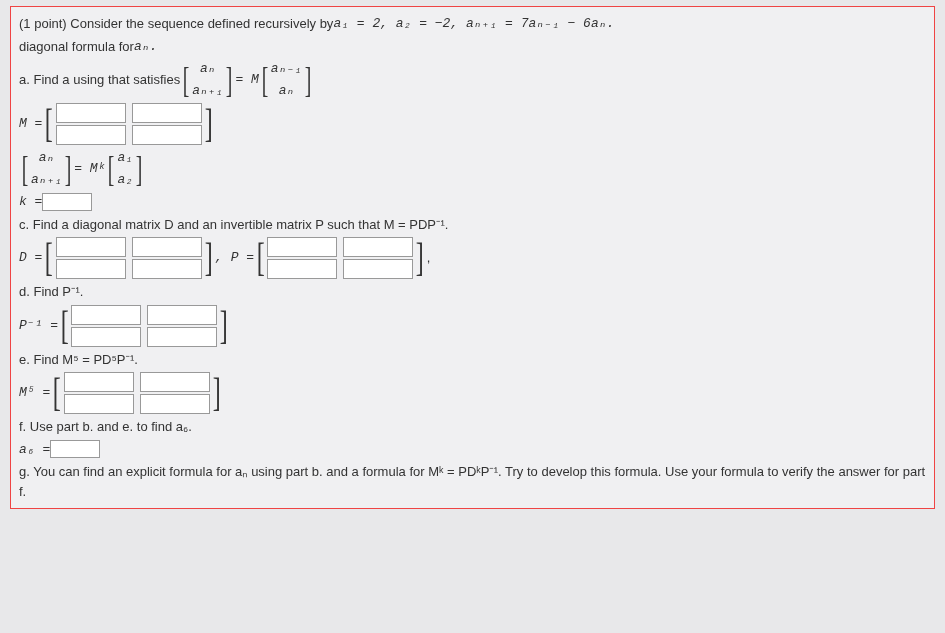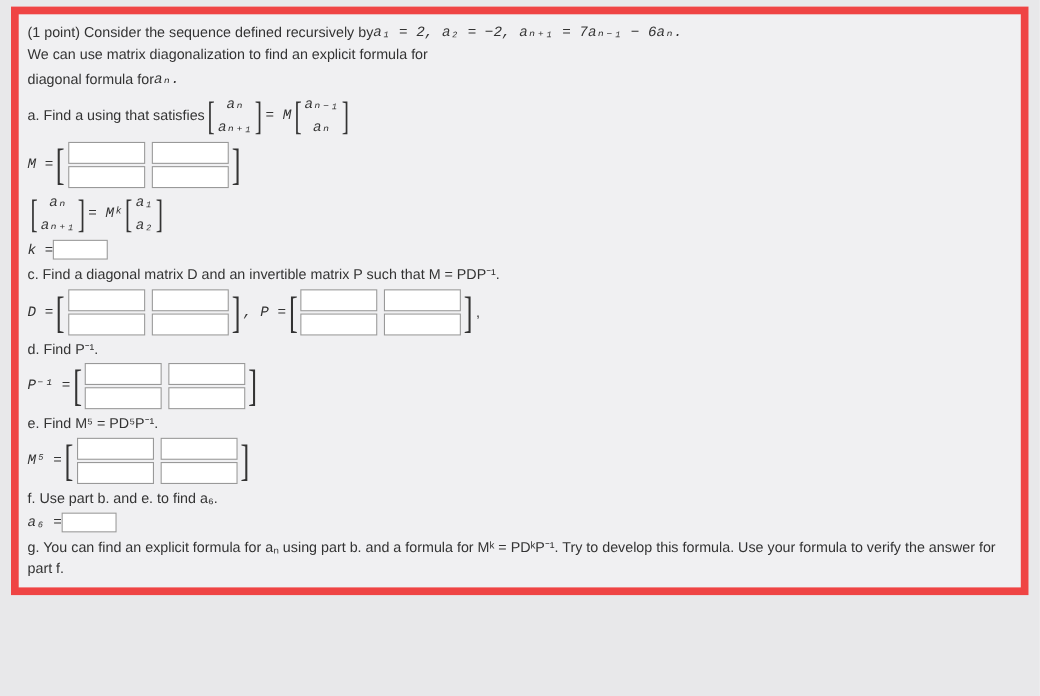--- a/index.html
+++ b/index.html
@@ -10,21 +10,21 @@
     body {
       font-family: Arial, sans-serif;
       font-size: 13px;
       color: #333;
       background: #e8e8ea;
       width: 945px;
       padding: 6px 10px;
     }
     .container {
       background: #f0f0f2;
-      border: 7px solid #ef4444;
+      border: 1px solid #ef4444;
       padding: 4px 8px;
     }
     .line {
       margin: 3px 0;
       line-height: 1.5;
       display: flex;
       align-items: center;
       flex-wrap: wrap;
     }
     .math {
@@ -82,21 +82,20 @@
   </style>
 </head>
 <body>
 
 <div class="container">
 
   <div class="line">
     <span>(1 point)</span>&nbsp;
     <span>Consider the sequence defined recursively by </span>
     <span class="math">a₁ = 2, a₂ = −2, aₙ₊₁ = 7aₙ₋₁ − 6aₙ.</span>
-    <span> We can use matrix diagonalization to find an explicit formula for </span>
   </div>
   <div class="line">
     <span>diagonal formula for </span>
     <span class="math">aₙ.</span>
   </div>
 
   <div class="line">
     <span>a. Find a using that satisfies </span>
     <span class="mrow">
       <span class="bracket-sm-left">[</span>

